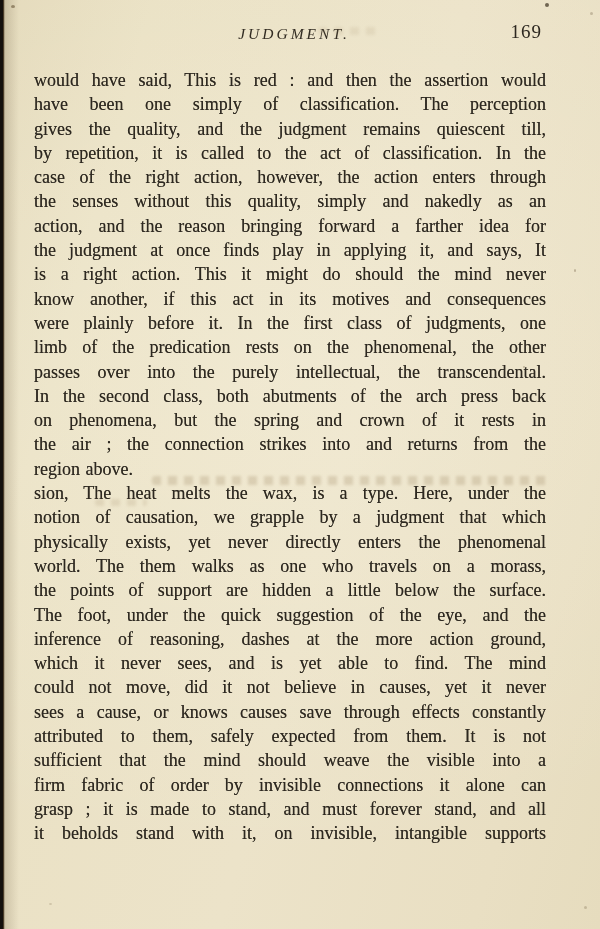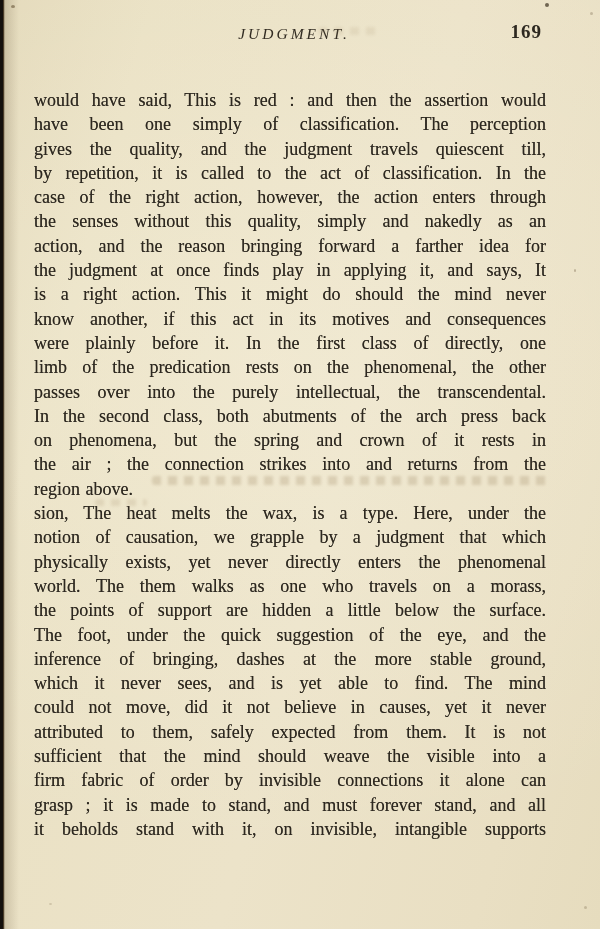--- a/index.html
+++ b/index.html
@@ -34,26 +34,25 @@
     font-style: italic;
     font-size: 15.5px;
     letter-spacing: 3px;
     color: #332d23;
   }
   .page-number {
     position: absolute; top: 21px; right: 58px;
     font-size: 19px;
     letter-spacing: 1px;
     color: #2d2820;
-    font-weight: bold;
   }
 
   .page-body {
     position: absolute;
-    top: 68px; left: 34px; width: 512px; margin-top: 20px;
+    top: 68px; left: 34px; width: 512px;
   }
   .line {
     font-size: 18px;
     line-height: 24.3px;
     height: 24.3px;
     overflow: hidden;
     text-align: justify;
     text-align-last: justify;
     word-spacing: 1px;
     text-shadow: 0 0 0.5px rgba(45,40,30,0.65);
@@ -99,44 +98,45 @@
 
   <div class="header">
     <div class="running-title">JUDGMENT.</div>
     <div class="page-number">169</div>
   </div>
 
   <div class="page-body">
 
   <div class="line">would have said, This is red : and then the assertion would</div>
       <div class="line">have been one simply of classification.  The perception</div>
-      <div class="line">gives the quality, and the judgment travels quiescent till,</div>
+      <div class="line">gives the quality, and the judgment remains quiescent till,</div>
       <div class="line">by repetition, it is called to the act of classification.  In the</div>
       <div class="line">case of the right action, however, the action enters through</div>
       <div class="line">the senses without this quality, simply and nakedly as an</div>
       <div class="line">action, and the reason bringing forward a farther idea for</div>
       <div class="line">the judgment at once finds play in applying it, and says, It</div>
       <div class="line">is a right action.  This it might do should the mind never</div>
       <div class="line">know another, if this act in its motives and consequences</div>
-      <div class="line">were plainly before it.  In the first class of directly, one</div>
+      <div class="line">were plainly before it.  In the first class of judgments, one</div>
       <div class="line">limb of the predication rests on the phenomenal, the other</div>
       <div class="line">passes over into the purely intellectual, the transcendental.</div>
       <div class="line">In the second class, both abutments of the arch press back</div>
       <div class="line">on phenomena, but the spring and crown of it rests in</div>
       <div class="line">the air ; the connection strikes into and returns from the</div>
       <div class="line flush-left">region above.</div>
       <div class="line">sion, The heat melts the wax, is a type.  Here, under the</div>
       <div class="line">notion of causation, we grapple by a judgment that which</div>
       <div class="line">physically exists, yet never directly enters the phenomenal</div>
       <div class="line">world.  The them walks as one who travels on a morass,</div>
       <div class="line">the points of support are hidden a little below the surface.</div>
       <div class="line">The foot, under the quick suggestion of the eye, and the</div>
-      <div class="line">inference of bringing, dashes at the more stable ground,</div>
+      <div class="line">inference of reasoning, dashes at the more action ground,</div>
       <div class="line">which it never sees, and is yet able to find.  The mind</div>
       <div class="line">could not move, did it not believe in causes, yet it never</div>
+      <div class="line">sees a cause, or knows causes save through effects constantly</div>
       <div class="line">attributed to them, safely expected from them.  It is not</div>
       <div class="line">sufficient that the mind should weave the visible into a</div>
       <div class="line">firm fabric of order by invisible connections it alone can</div>
       <div class="line">grasp ; it is made to stand, and must forever stand, and all</div>
       <div class="line">it beholds stand with it, on invisible, intangible supports</div>
     </div>
 
   <div class="smudge smudge-1"></div>
   <div class="smudge smudge-2"></div>
   <div class="smudge smudge-3"></div>

